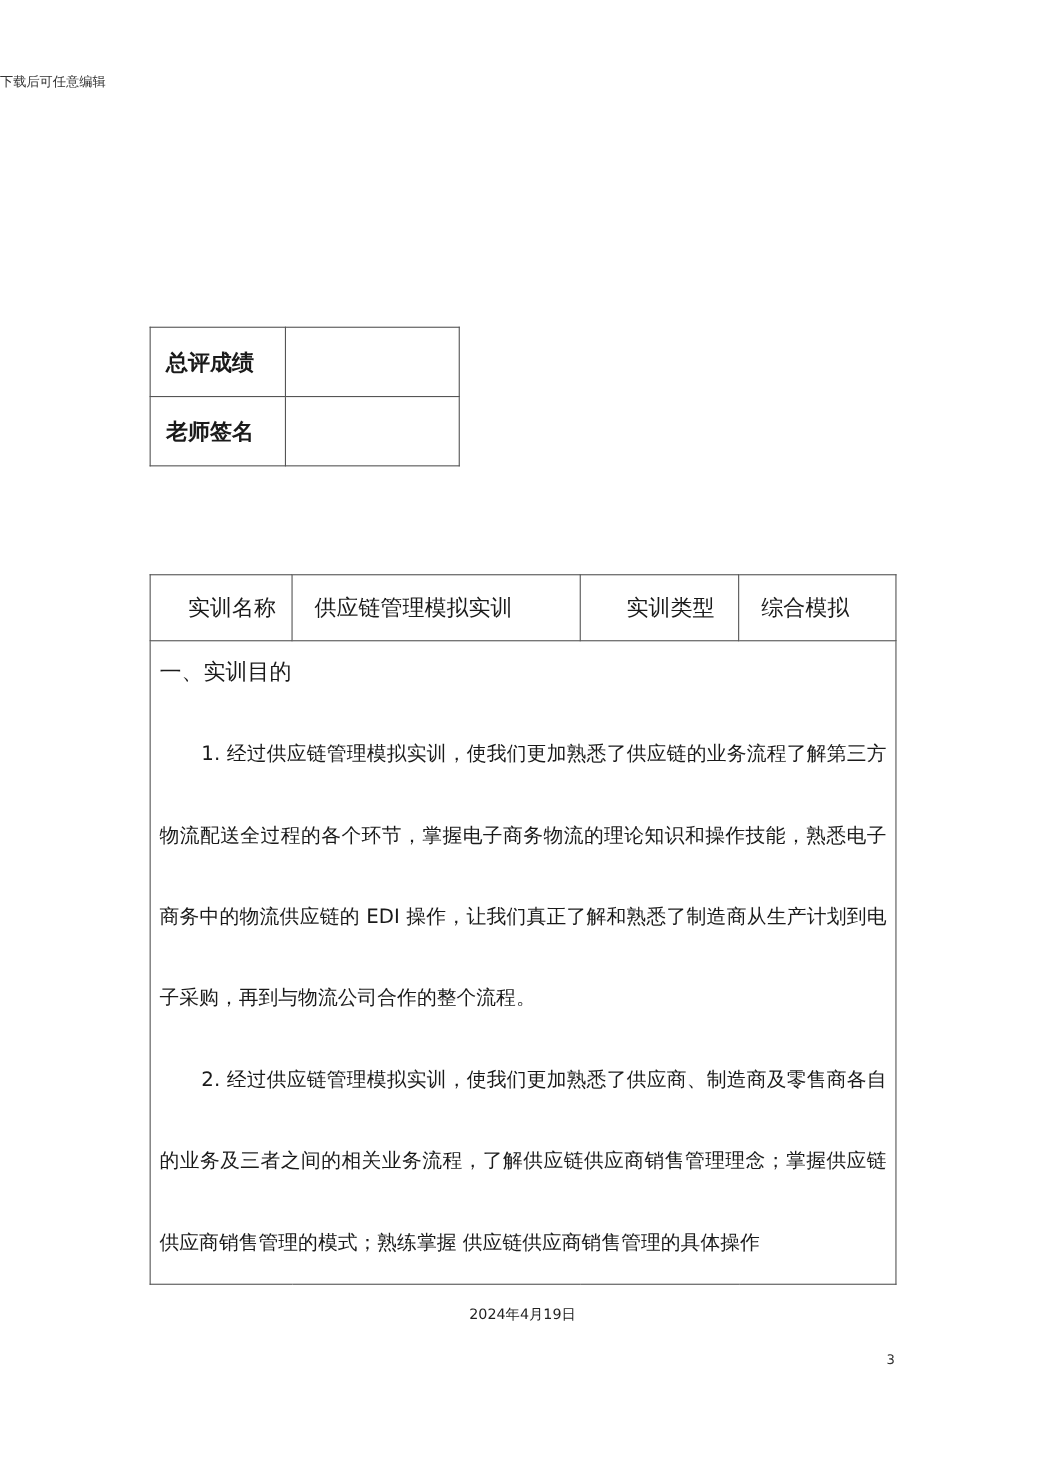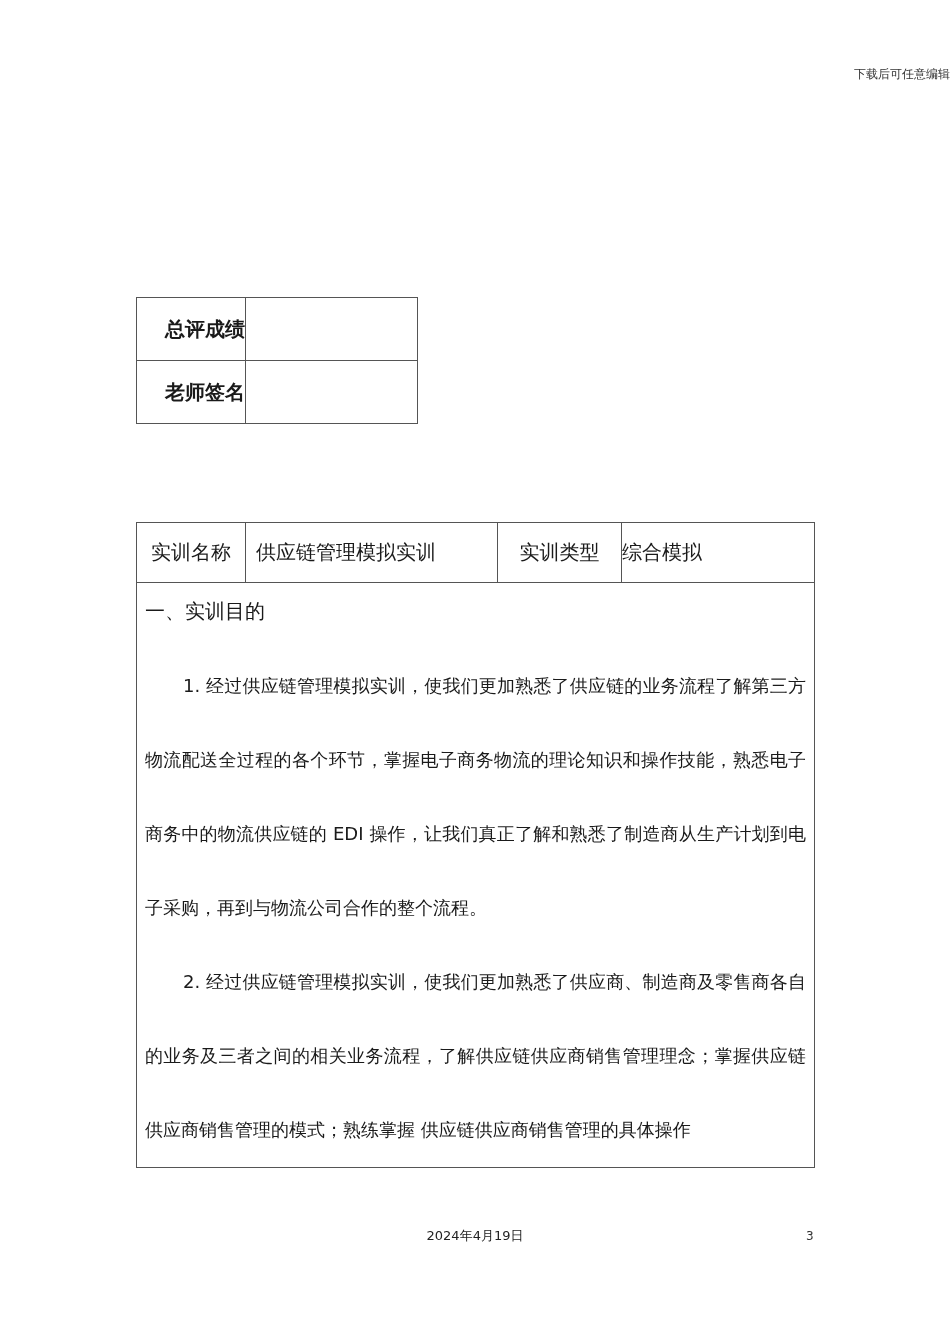--- a/index.html
+++ b/index.html
@@ -1,43 +1,43 @@
 <!DOCTYPE html>
 <html><head>
 <meta charset="utf-8">
 <style>
   html, body { margin: 0; padding: 0; background: #ffffff; }
   body {
     width: 950px; height: 1344px; position: relative; overflow: hidden;
     font-family: "DejaVu Sans", sans-serif; color: #1a1a1a;
   }
   .header-note {
-    position: absolute; top: 66px; left: 0; width: 950px; text-align: right;
+    position: absolute; top: 66px; left: 0; width: 950px; text-align: left;
     font-size: 12px; color: #333;
   }
   table { border-collapse: collapse; position: absolute; }
   td { border: 1px solid #555; padding: 0; vertical-align: middle; }
 
   .grade-table { left: 136px; top: 297px; width: 282px; }
   .grade-table td { height: 62px; }
-  .grade-table .lbl { width: 108px; text-align: right; font-size: 20px; font-weight: bold; }
+  .grade-table .lbl { width: 108px; text-align: left; font-size: 20px; font-weight: bold; padding-left: 14px; }
 
   .info-table { left: 136px; top: 522px; width: 679px; }
-  .info-table .row td { height: 59px; font-family: "DejaVu Serif", serif; font-size: 20px; }
+  .info-table .row td { height: 59px; font-family: "DejaVu Serif", serif; font-size: 20px; padding-left: 20px; }
   .info-table .c1 { width: 108px; text-align: center; }
   .info-table .c2 { width: 241px; padding-left: 10px; }
   .info-table .c3 { width: 123px; text-align: center; }
   .info-table .c4 { text-align: left; }
   .info-table .body-cell { vertical-align: top; padding: 14px 8px 0 8px; height: 533px; }
   .section-title { font-family: Liberation Serif, serif; font-size: 20px; margin: 0 0 24px 0; line-height: 28px; }
   .para { font-size: 18px; line-height: 74px; margin: 0; text-align: justify; }
   .para .indent { display: inline-block; width: 38px; }
 
   .page-num { position: absolute; top: 1229px; left: 806px; font-size: 12px; color: #333; }
-  .footer-date { position: absolute; top: 1227px; left: 0; width: 950px; text-align: center; font-size: 13px; color: #222; }
+  .footer-date { position: absolute; top: 1186px; left: 0; width: 950px; text-align: center; font-size: 13px; color: #222; }
 </style>
 </head>
 <body>
 
 <div class="header-note">下载后可任意编辑</div>
 
 <table class="grade-table">
   <tbody>
       <tr>
     <td class="lbl">总评成绩</td>

